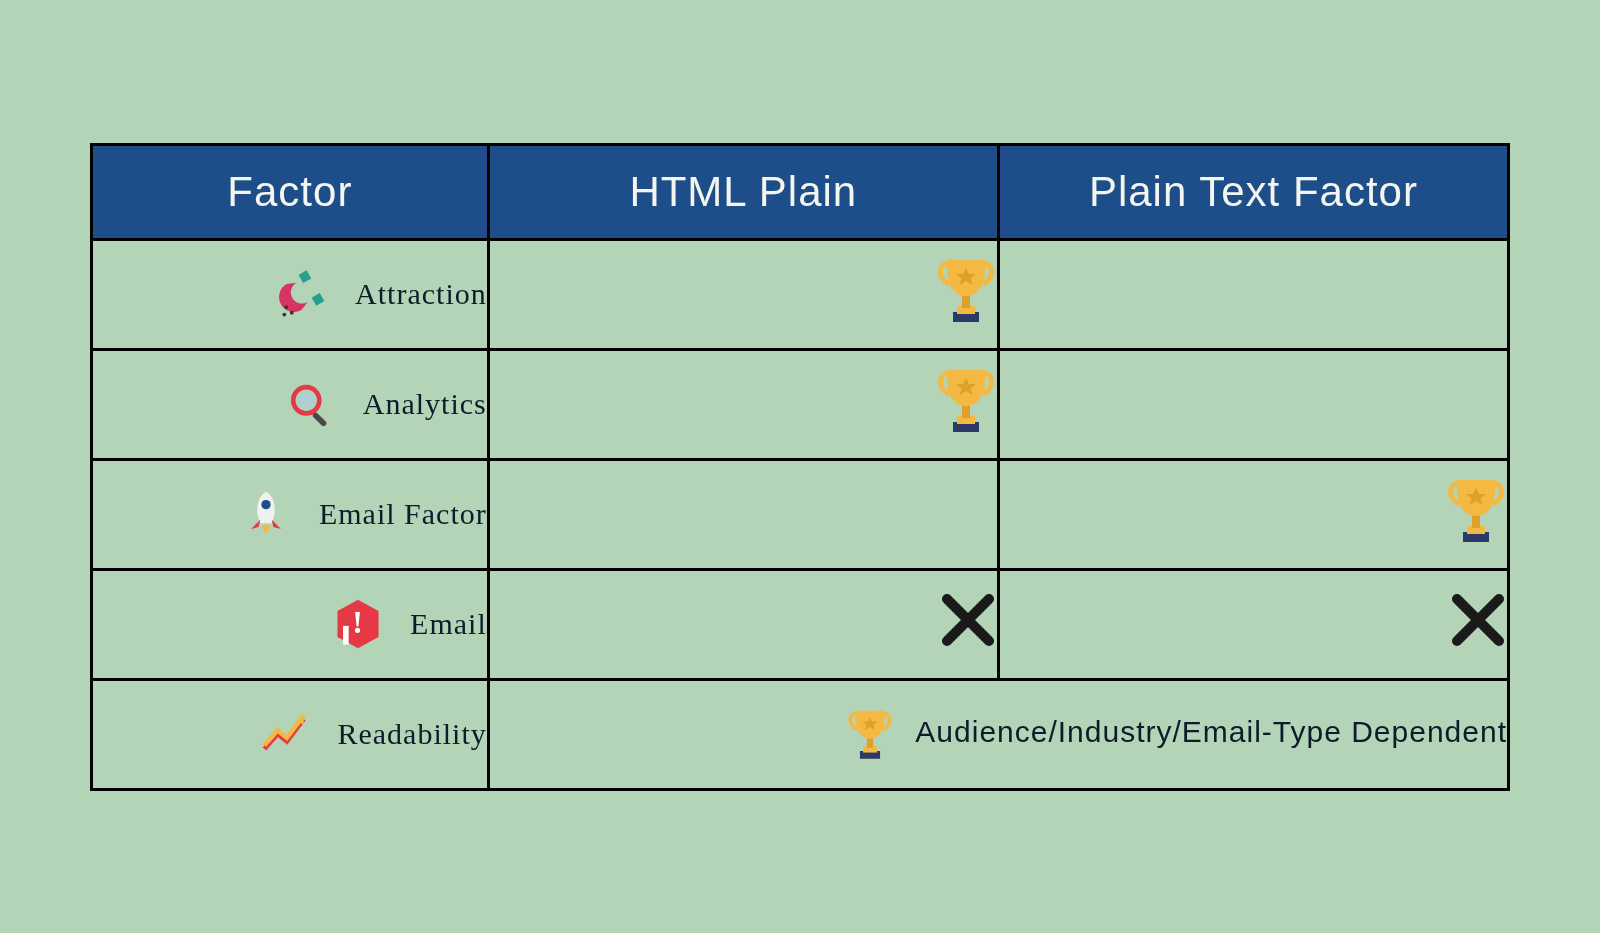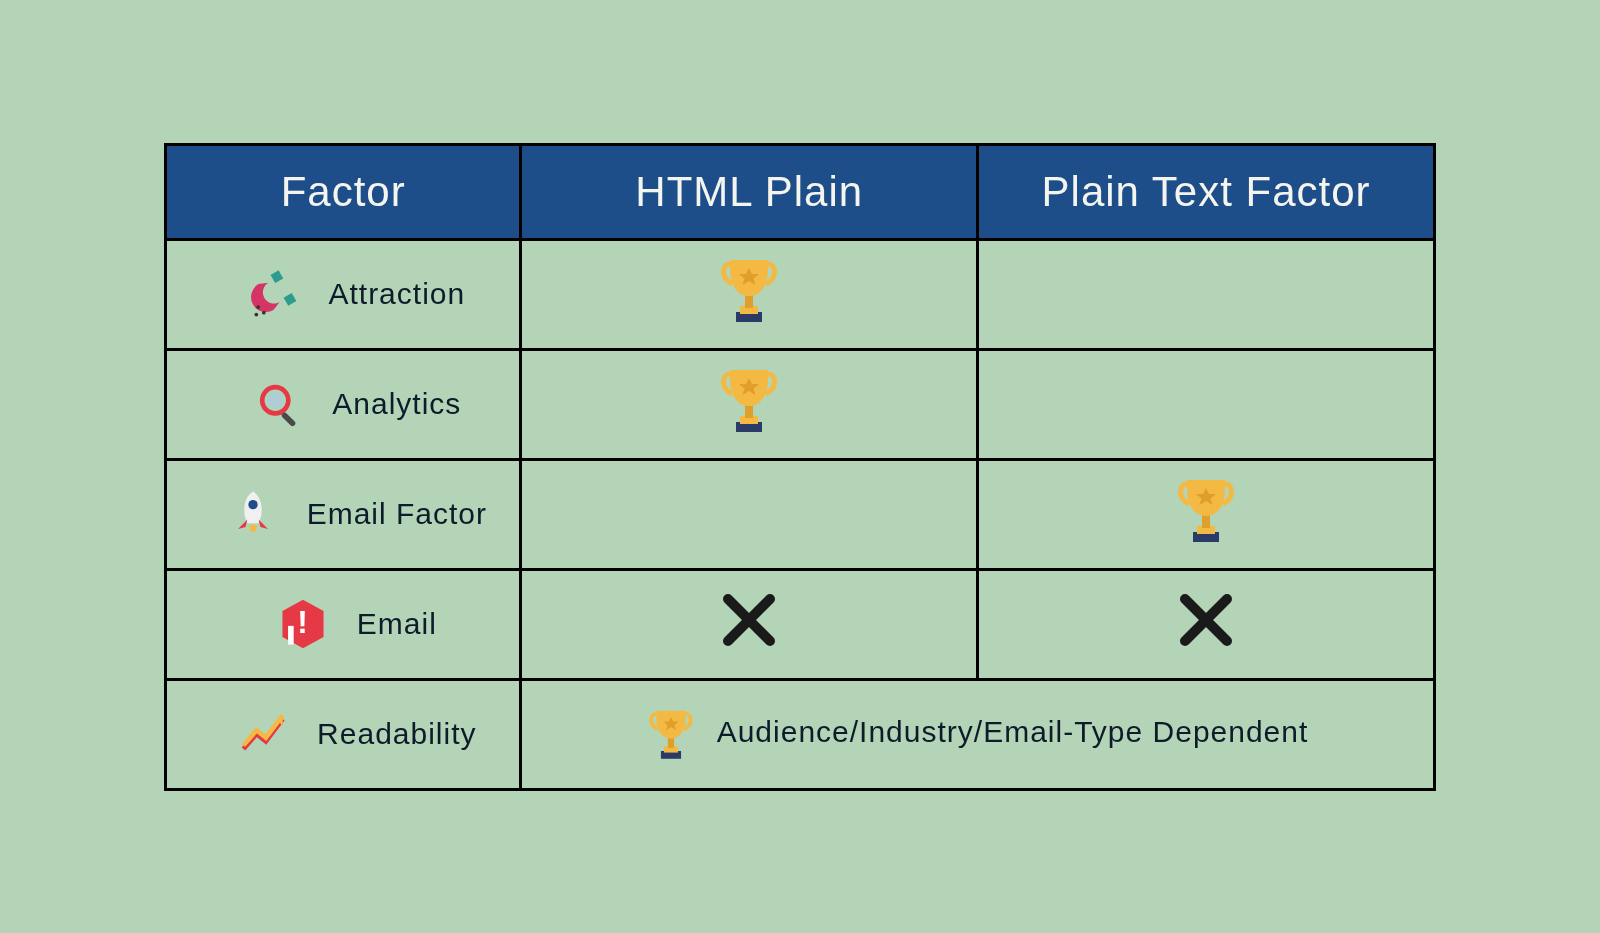--- a/index.html
+++ b/index.html
@@ -6,47 +6,48 @@
   body {
     background: #b3d4b7;
     width: 1600px;
     height: 933px;
     font-family: "Segoe UI", "Helvetica Neue", Arial, sans-serif;
     display: flex;
     align-items: center;
     justify-content: center;
   }
   .table {
-    width: 1272px;
+    width: 1420px;
     border-collapse: collapse;
     font-size: 32px;
     color: #0d1b2a;
   }
   .table th {
     background: #1d4e89;
     color: #f5f5ef;
     font-weight: 500;
     font-size: 42px;
     padding: 22px 10px;
     border: 3px solid #000;
     letter-spacing: 1px;
   }
   .table td {
     border: 3px solid #000;
     height: 110px;
-    text-align: center;
+    text-align: right;
     vertical-align: middle;
     background: #b3d4b7;
   }
   .factor-cell {
     text-align: left;
     padding-left: 24px;
     font-size: 30px;
     font-weight: 500;
     letter-spacing: 1px;
+    font-family: Liberation Serif, serif;
   }
   .factor-cell .icon-wrap {
     display: inline-flex;
     width: 60px;
     height: 60px;
     align-items: center;
     justify-content: center;
     vertical-align: middle;
     margin-right: 14px;
   }

